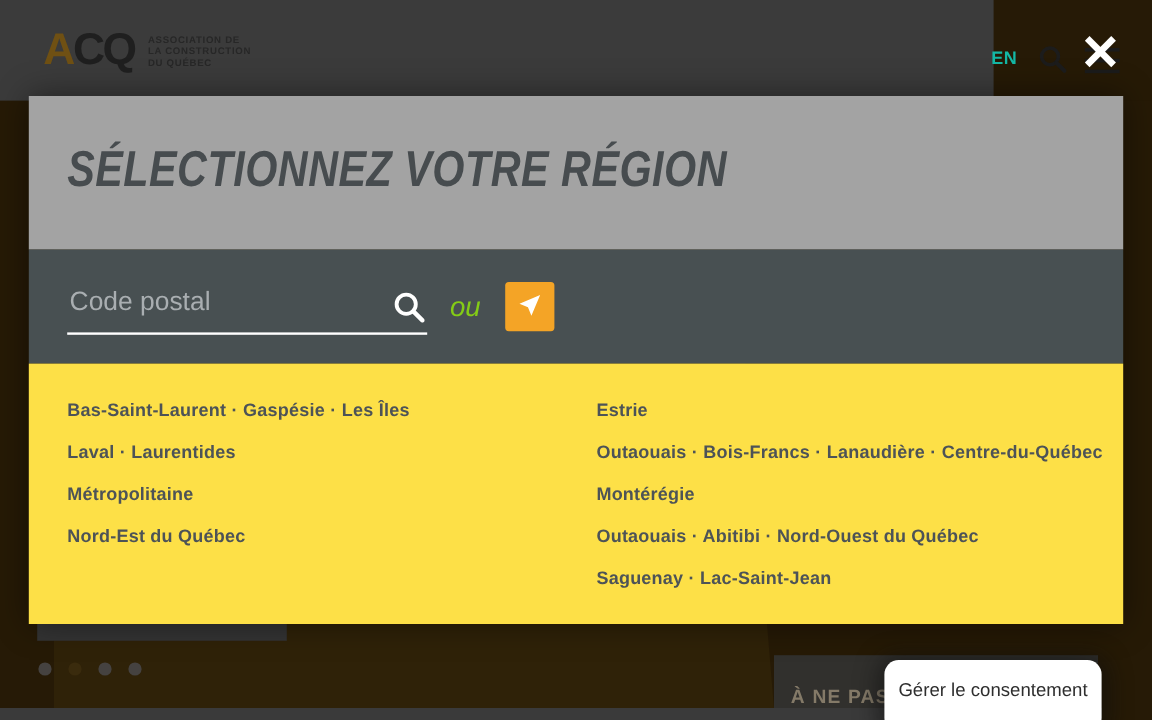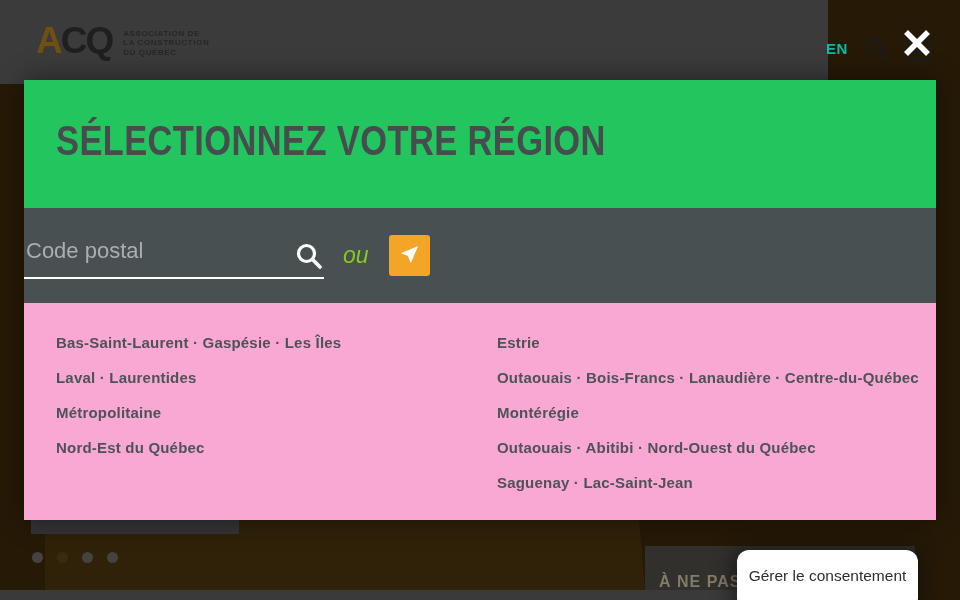--- a/index.html
+++ b/index.html
@@ -26,39 +26,39 @@
   .hero-cta { position:absolute; left:31px; top:436px; width:208px; height:14px; background:#343434; }
   .dots { position:absolute; left:32px; top:468px; display:flex; gap:14px; }
   .dots span { width:11px; height:11px; border-radius:50%; background:#454240; }
   .dots span.active { background:#3A2B0D; }
   .dark-box { position:absolute; left:645px; top:462px; width:270px; height:138px; background:#31302D; }
   .dont-miss { position:absolute; left:14px; top:27px; font-size:16px; font-weight:bold; letter-spacing:1px; color:#847A68; white-space:nowrap; }
   .bottom-strip { position:absolute; left:0; top:506px; width:918px; height:10px; background:#3A3A3A; }
 
   
   .modal { position:absolute; left:24px; top:80px; width:912px; height:440px; z-index:5; box-shadow:0 0 26px rgba(0,0,0,0.45); }
-  .m-title { height:128px; background:#22c55e; padding:37px 0 0 32px; }
+  .m-title { height:128px; background:#a3a3a3; padding:37px 0 0 32px;font-style:italic; }
   .m-title h1 {
     font-size:42px; font-weight:bold; color:#474C4F; letter-spacing:0.5px;
     transform:scaleX(0.82); transform-origin:0 50%; white-space:nowrap;
   }
-  .m-band { height:95px; background:#485052; display:flex; align-items:center; }
+  .m-band { height:95px; background:#485052; display:flex; align-items:center; padding-left:32px; }
   .pc-wrap { position:relative; width:300px; height:46px; border-bottom:2px solid #FFFFFF; }
   .pc-input {
     width:100%; height:100%; background:transparent; border:none; outline:none;
     font-family:"Liberation Sans", sans-serif; font-size:22px; color:#FFFFFF; padding:0 40px 8px 2px;
   }
   .pc-input::placeholder { color:#A9AEB1; opacity:1; }
   .pc-search-icon { position:absolute; right:2px; bottom:8px; width:26px; height:26px; cursor:pointer; }
   .ou { margin-left:19px; color:#84cc16; font-size:23px;font-style:italic; }
   .geo-btn {
     margin-left:20px; width:41px; height:41px; border:none; border-radius:3px;
     background:#F4A426; display:flex; align-items:center; justify-content:center; cursor:pointer;
   }
-  .m-regions { height:217px; background:#f9a8d4; padding:22px 0 0 32px; display:flex; }
+  .m-regions { height:217px; background:#fde047; padding:22px 0 0 32px; display:flex; }
   .m-regions ul { list-style:none; }
   .m-regions ul.col-left { width:441px; }
   .m-regions li {
     height:35px; display:flex; align-items:center;
     font-size:15px; font-weight:bold; letter-spacing:0.2px; color:#4D5357; cursor:pointer; white-space:nowrap;
   }
 
   
   .close-x { position:absolute; left:901px; top:29px; width:32px; height:30px; z-index:6; cursor:pointer; background:transparent; border:none; }
   .consent {

